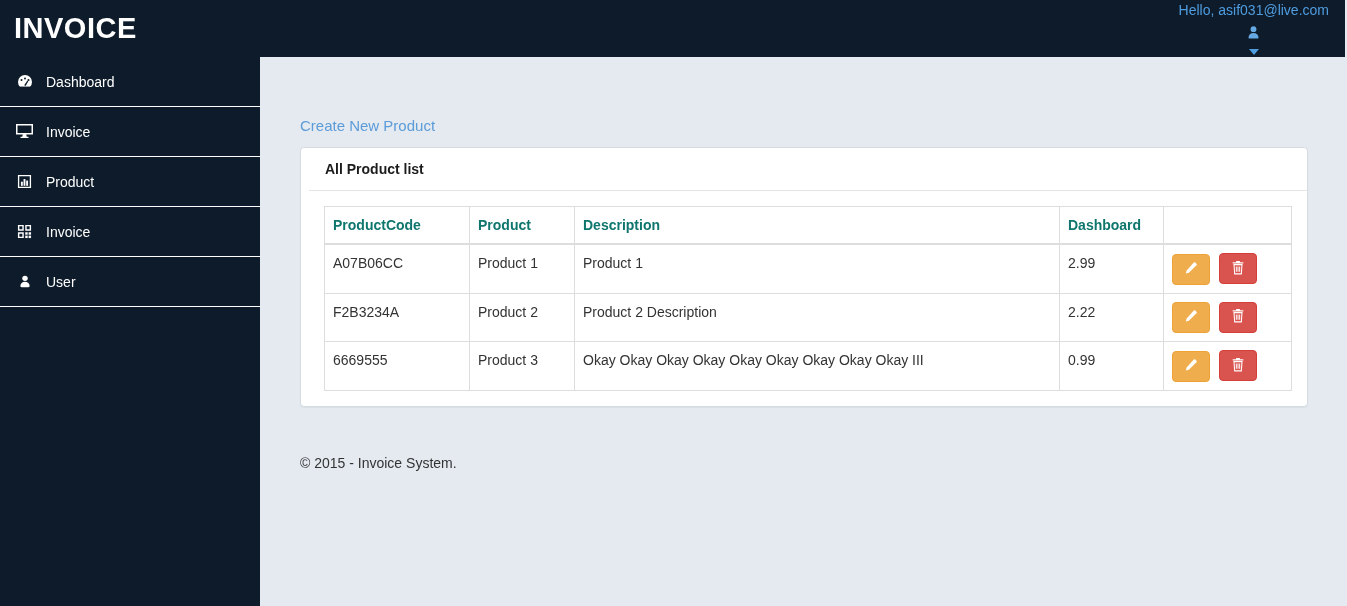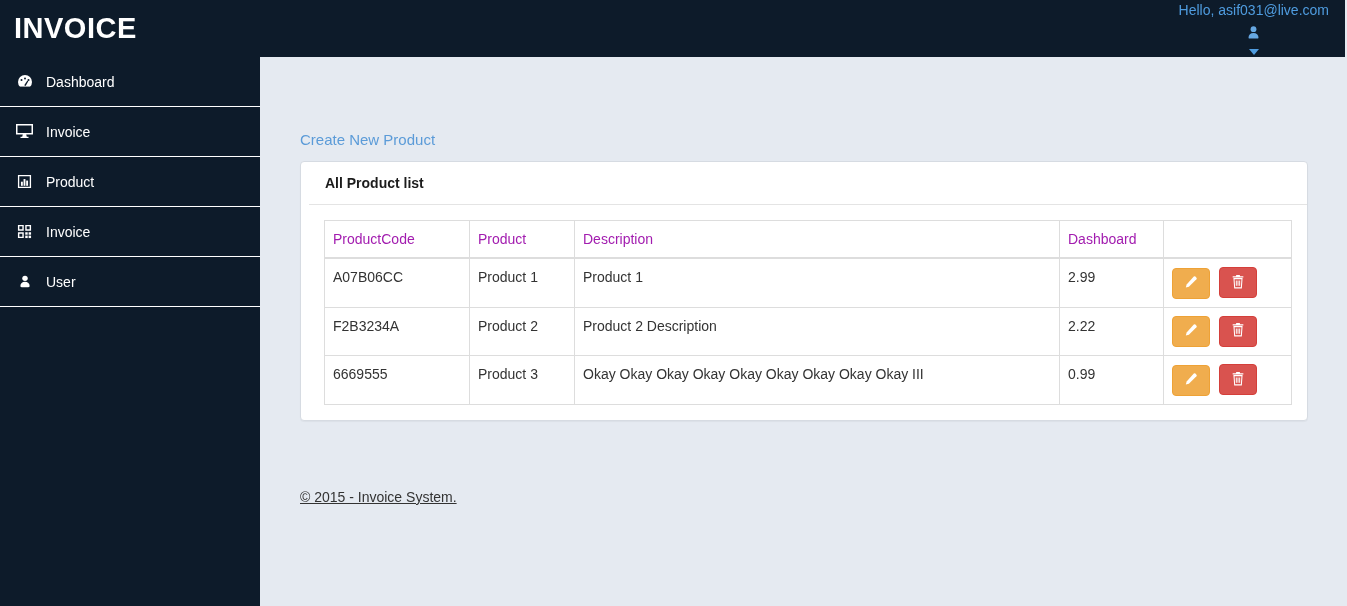--- a/index.html
+++ b/index.html
@@ -39,21 +39,21 @@
     height: 50px; padding: 0 16px;
     border-bottom: 1px solid #ffffff;
     color: #ffffff; font-size: 14px; cursor: pointer;
   }
   .nav-icon { width: 17px; display: inline-flex; justify-content: center; color: #ffffff; }
 
   
   .content { flex: 1; background: #e5eaf1; padding: 60px 39px 0 40px; overflow: hidden; }
   .create-link {
     display: inline-block; color: #5b9bd8; font-size: 15px;
-    text-decoration: none; margin: 14px 0 13px 0; cursor: pointer;
+    text-decoration: none; margin: 0 0 13px 0; cursor: pointer;
   }
 
   .panel {
     width: 1008px; background: #ffffff;
     border: 1px solid #d6dbe2; border-radius: 4px;
     box-shadow: 0 1px 1px rgba(0,0,0,.04);
     padding-left: 8px;
   }
   .panel-heading {
     padding: 13px 16px; font-size: 14px; font-weight: bold; color: #1c1c1c;
@@ -63,38 +63,38 @@
 
   table.product-table {
     width: 100%; border-collapse: collapse;
     border: 1px solid #ddd; font-size: 14px; color: #333;
     table-layout: fixed;
   }
   .product-table th, .product-table td {
     border: 1px solid #ddd; padding: 8px; text-align: left;
     vertical-align: top; line-height: 1.45; overflow: hidden; white-space: nowrap;
   }
-  .product-table thead th { border-bottom-width: 2px; font-weight: normal; color: #a21caf; }
+  .product-table thead th { border-bottom-width: 2px; font-weight: bold; color: #0f766e; }
   .col-code  { width: 145px; }
   .col-prod  { width: 105px; }
   .col-desc  { width: 485px; }
   .col-price { width: 104px; }
   .col-act   { width: auto; }
   .action-cell { padding: 10px 8px 8px 10px; }
 
   .btn {
     width: 38px; height: 31px; border-radius: 4px;
     display: inline-flex; align-items: center; justify-content: center;
     border: 1px solid transparent; cursor: pointer; margin-right: 5px;
     color: #fff; padding: 0;
   }
   .btn-edit   { background: #f0ad4e; border-color: #eea236; }
   .btn-delete { background: #d9534f; border-color: #d43f3a; }
 
-  .footer { margin-top: 68px; font-size: 14px; color: #333; text-decoration: underline; }
+  .footer { margin-top: 48px; font-size: 14px; color: #333; }
 </style>
 </head>
 <body>
 
 <div class="app">
 
   <header class="topbar">
     <a class="brand">INVOICE</a>
     <div class="user-area">
       <span>Hello, asif031@live.com</span>

